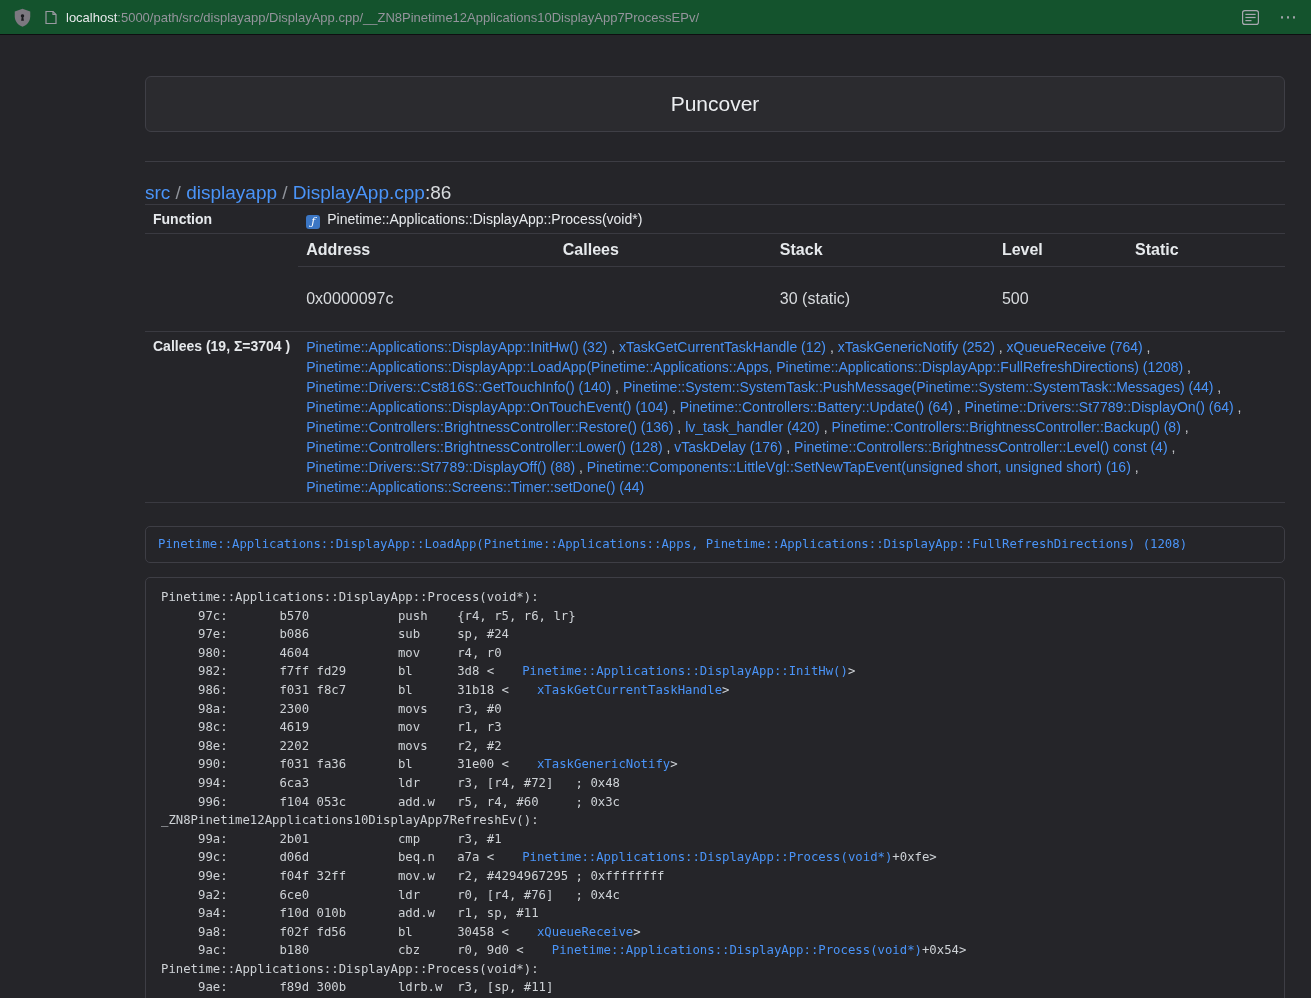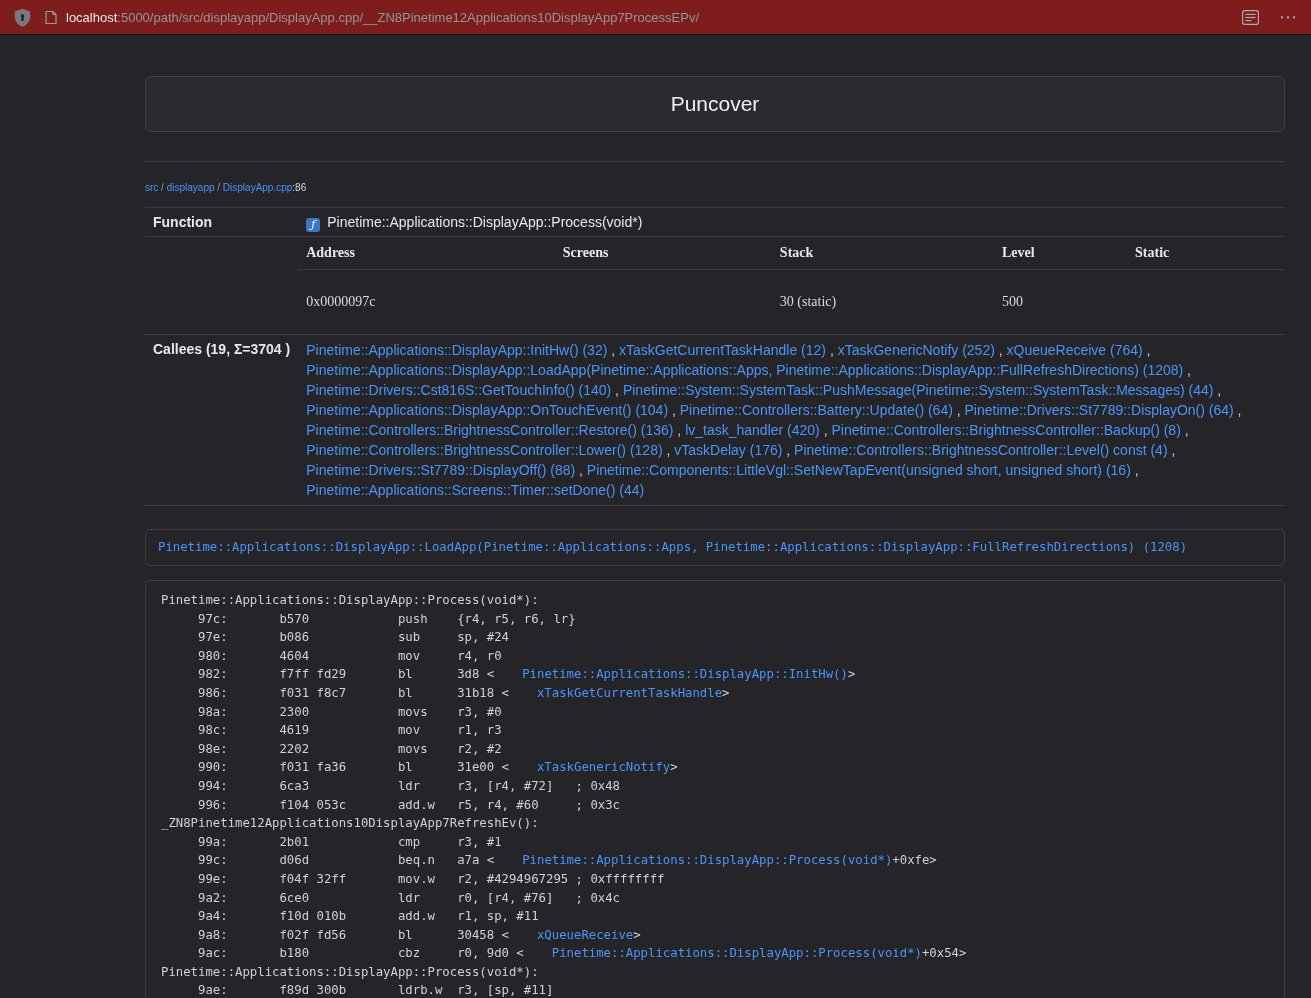--- a/index.html
+++ b/index.html
@@ -1,50 +1,50 @@
 <!DOCTYPE html>
 <html><head>
 <meta charset="utf-8">
 <style>
   * { margin:0; padding:0; box-sizing:border-box; }
   html,body { width:1311px; height:998px; overflow:hidden; }
   body { background:#252529; color:#d8dbde; font-family:"Liberation Sans",sans-serif; }
   a { color:#4a94f8; text-decoration:none; }
 
   
-  .browser-bar { height:35px; background:#7f1d1d; border-bottom:1px solid #0e0e11;
+  .browser-bar { height:35px; background:#14532d; border-bottom:1px solid #0e0e11;
                  display:flex; align-items:center; padding:12px 14px; }
   .shield-wrap { display:flex; align-items:center; margin-right:14px; }
   .url-area { display:flex; align-items:center; gap:9px; font-size:13px; flex:1; min-width:0; }
   .url-host { color:#e8e9ec; }
   .url-rest { color:#94949c; white-space:nowrap; overflow:hidden; }
   .bar-right { display:flex; align-items:center; gap:20px; color:#a8a8b0; margin-left:12px; }
   .menu-dots { font-size:18px; line-height:1; color:#a8a8b0; cursor:default; }
 
   
   .page { width:1140px; margin-left:145px; padding-top:41px; }
   .jumbotron { background:#2b2b2f; border:1px solid #3f3f46; border-radius:6px; padding:14px 20px; }
   .jumbotron h1 { font-size:21px; font-weight:400; color:#eceef1; line-height:26px;text-align:center; }
   hr.divider { border:none; border-top:1px solid #3d3d44; margin:29px 0 20px; }
 
-  .breadcrumb { font-size:10px; margin-bottom:14px; }
+  .breadcrumb { font-size:19px; }
   .crumb-sep { color:#8f939a; }
   .crumb-suffix { color:#d8dbde; }
 
   
   .sym-table { width:100%; border-collapse:collapse; font-size:14px; border-bottom:1px solid #3a3a41; }
   .sym-table > tbody > tr > th,
   .sym-table > tbody > tr > td { border-top:1px solid #3a3a41; padding:4px 8px; text-align:left; vertical-align:top; line-height:20px;margin-top:15px; }
   th.rowlabel { width:146px; font-weight:bold; color:#e6e9ec; white-space:nowrap; }
   .fn-cell { color:#e6e9ec; }
   .ficon { display:inline-block; width:14px; height:14px; background:#3b76c4; border-radius:3px; color:#fff;
            font-size:11px; line-height:14px; text-align:center; margin-right:7px;
            font-family:"DejaVu Serif",serif; font-style:italic; vertical-align:-1px; }
   .stats-cell { padding:0 !important; }
-  .stats-table { width:100%; border-collapse:collapse; font-size:14px;font-family:Liberation Serif, serif; }
+  .stats-table { width:100%; border-collapse:collapse; font-size:16px; }
   .stats-table th { font-weight:bold; color:#e6e9ec; border-bottom:1px solid #3a3a41; padding:6px 8px; text-align:left; line-height:20px; }
   .stats-table td { padding:22px 8px; text-align:left; line-height:20px; }
   .callees-cell { line-height:20px; padding-top:5px !important; padding-bottom:5px !important; }
   .sep { color:#c7cace; }
 
   
   .highlight-box { display:block; margin-top:23px; border:1px solid #3e3e45; border-radius:5px; padding:8px 12px;
                    font-family:"DejaVu Sans Mono",monospace; font-size:12.3px; line-height:19px; }
   .asm { margin-top:14px; border:1px solid #3e3e45; border-radius:5px; padding:10px 15px;
          font-family:"DejaVu Sans Mono",monospace; font-size:12.3px; line-height:18.6px;
@@ -110,21 +110,21 @@
             <colgroup>
               <col style="width:26%">
                 <col style="width:22%">
                 <col style="width:22.5%">
                 <col style="width:13.5%">
                 <col style="width:16%">
             </colgroup>
             <thead>
               <tr>
                 <th>Address</th>
-                <th>Screens</th>
+                <th>Callees</th>
                 <th>Stack</th>
                 <th>Level</th>
                 <th>Static</th>
               </tr>
             </thead>
             <tbody>
               <tr>
                 <td>0x0000097c</td>
                 <td></td>
                 <td>30 (static)</td>

